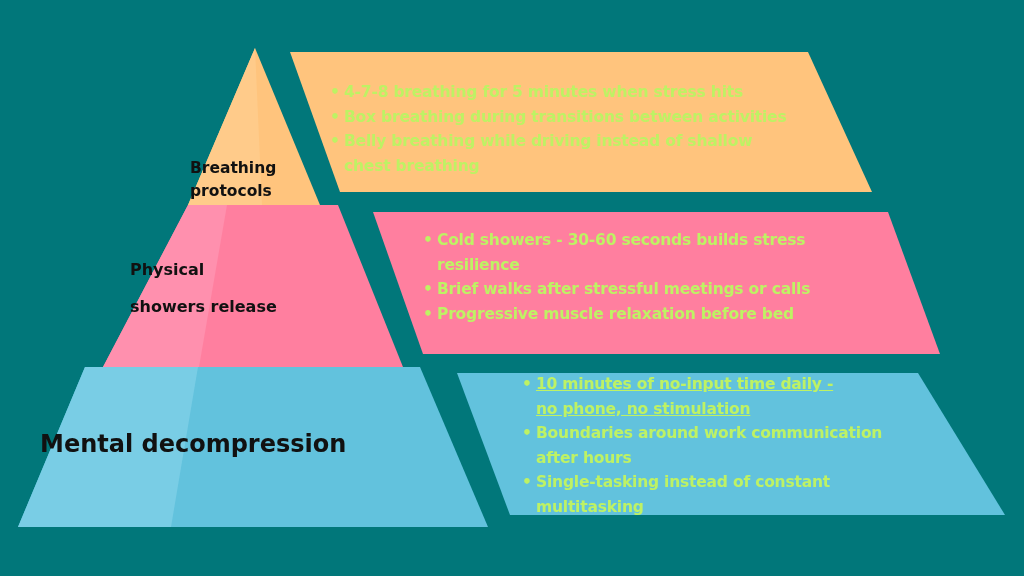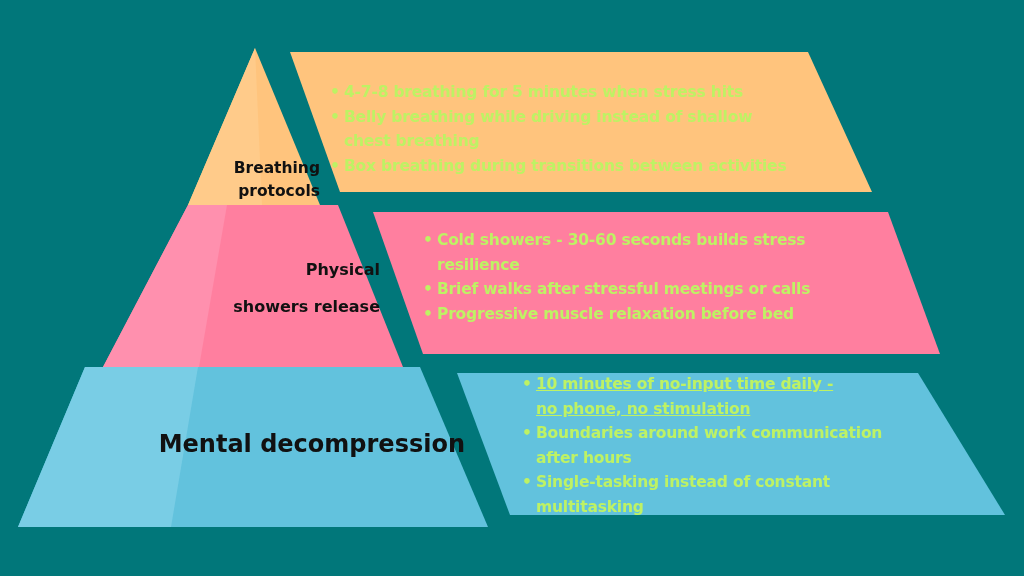--- a/index.html
+++ b/index.html
@@ -1,19 +1,19 @@
 <!DOCTYPE html>
 <html><head>
 <meta charset="utf-8">
 <style>
   html, body { margin: 0; padding: 0; }
   body { width: 1024px; height: 576px; background: #01777A; position: relative; overflow: hidden;
          font-family: "DejaVu Sans", sans-serif; color: #111; }
   svg.shapes { position: absolute; left: 0; top: 0; }
-  .label { position: absolute; text-align: right; font-weight: bold; color: #111; }
+  .label { position: absolute; text-align: left; font-weight: bold; color: #111; }
   .list { position: absolute; margin: 0; padding: 0; list-style: none; font-weight: bold; font-size: 15.5px; line-height: 24.5px; color: #bef264; letter-spacing: -0.2px; }
   .list li { position: relative; padding-left: 14px; }
   .list li::before { content: "•"; position: absolute; left: 0; top: 0; }
 </style>
 </head>
 <body>
 
 <svg class="shapes" width="1024" height="576">
 
   <g>
@@ -45,22 +45,22 @@
   <div>Physical</div>
   <div>showers release</div>
 </div>
 
 <div class="label" style="left:40px; top:426px; width:425px; font-size:24px; line-height:36px;">
   <div>Mental decompression</div>
 </div>
 
 <ul class="list" style="left:330px; top:80px; width:510px;">
   <li>4-7-8 breathing for 5 minutes when stress hits</li>
+  <li>Box breathing during transitions between activities</li>
   <li style="width:455px;">Belly breathing while driving instead of shallow chest breathing</li>
-  <li>Box breathing during transitions between activities</li>
 </ul>
 
 <ul class="list" style="left:423px; top:228px; width:430px;">
   <li style="width:400px;">Cold showers - 30-60 seconds builds stress resilience</li>
   <li>Brief walks after stressful meetings or calls</li>
   <li>Progressive muscle relaxation before bed</li>
 </ul>
 
 <ul class="list" style="left:522px; top:372px; width:420px;">
   <li style="width:300px;text-decoration:underline;">10 minutes of no-input time daily - no phone, no stimulation</li>

